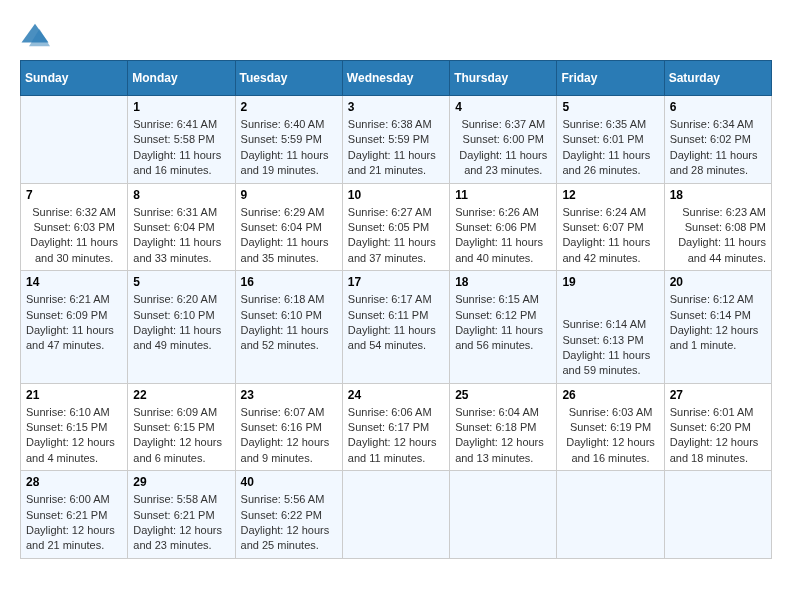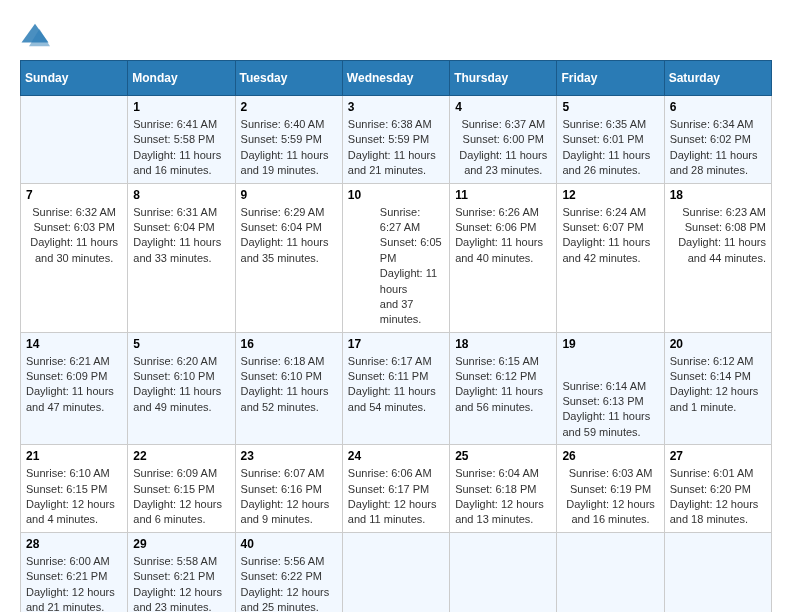--- a/index.html
+++ b/index.html
@@ -176,21 +176,21 @@
         </td>
         <td>
           <span class="day-number">9</span>
           <div class="day-info" style="white-space: pre-line;">Sunrise: 6:29 AM
 Sunset: 6:04 PM
 Daylight: 11 hours
 and 35 minutes.</div>
         </td>
         <td>
           <span class="day-number">10</span>
-          <div class="day-info" style="white-space: pre-line; margin-left: 32px;">Sunrise: 6:27 AM
+          <div class="day-info" style="white-space: pre-line;">Sunrise: 6:27 AM
 Sunset: 6:05 PM
 Daylight: 11 hours
 and 37 minutes.</div>
         </td>
         <td>
           <span class="day-number">11</span>
           <div class="day-info" style="white-space: pre-line;">Sunrise: 6:26 AM
 Sunset: 6:06 PM
 Daylight: 11 hours
 and 40 minutes.</div>

